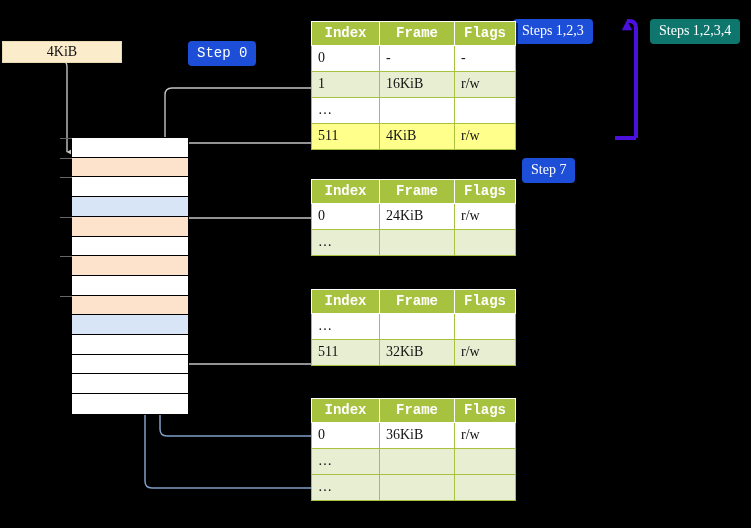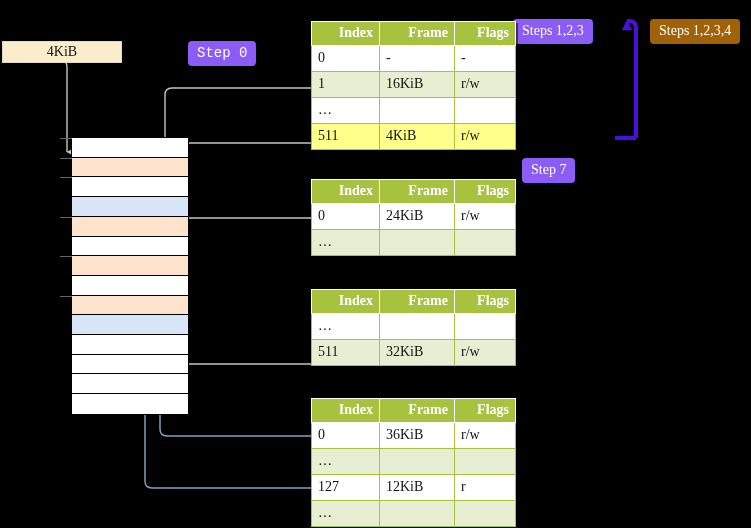--- a/index.html
+++ b/index.html
@@ -17,22 +17,22 @@
   .badge{
     position:absolute;
     border-radius:4px;
     color:#fff;
     font-size:14px;
     line-height:1;
     padding:5px 9px 6px 9px;
     white-space:nowrap;
     font-family:"Liberation Serif","DejaVu Serif",serif;
   }
-  .badge-red{background:#8b5cf6;}
-  .badge-blue{background:#a16207;}
+  .badge-red{background:#1d4ed8;}
+  .badge-blue{background:#0f766e;}
 
   
   .memlabel{
     position:absolute;
     background:#fbeccc;
     border:1px solid #e6d9b4;
     color:#111;
     font-size:14px;
     text-align:center;
     line-height:20px;
@@ -69,25 +69,25 @@
     position:absolute;
     border-collapse:collapse;
     font-size:14px;
     background:#fff;
     box-shadow:2px 2px 0 rgba(0,0,0,.55);
   }
   .ptable th{
     background:#a7c23e;
     color:#fff;
     font-weight:bold;
-    text-align:right;
+    text-align:center;
     padding:3px 6px 4px 6px;
     border:1px solid #fff;
     font-size:14px;
-    font-family:Liberation Serif, serif;
+    font-family:Liberation Mono, monospace;
   }
   .ptable td{
     border:1px solid #a7c23e;
     padding:3px 6px 4px 6px;
     height:18px;
     color:#111;
     vertical-align:middle;
   }
   .ptable tr.alt td{background:#e8eed2;}
   .ptable tr.plain td{background:#ffffff;}
@@ -262,25 +262,20 @@
           <tr class="plain">
             <td class="c-index">0</td>
             <td class="c-frame">36KiB</td>
             <td class="c-flags">r/w</td>
           </tr>
           <tr class="alt">
             <td class="c-index">…</td>
             <td class="c-frame"></td>
             <td class="c-flags"></td>
           </tr>
-          <tr class="plain">
-            <td class="c-index">127</td>
-            <td class="c-frame">12KiB</td>
-            <td class="c-flags">r</td>
-          </tr>
           <tr class="alt">
             <td class="c-index">…</td>
             <td class="c-frame"></td>
             <td class="c-flags"></td>
           </tr>
         </tbody>
       </table>
     </div>
 
 </div>

